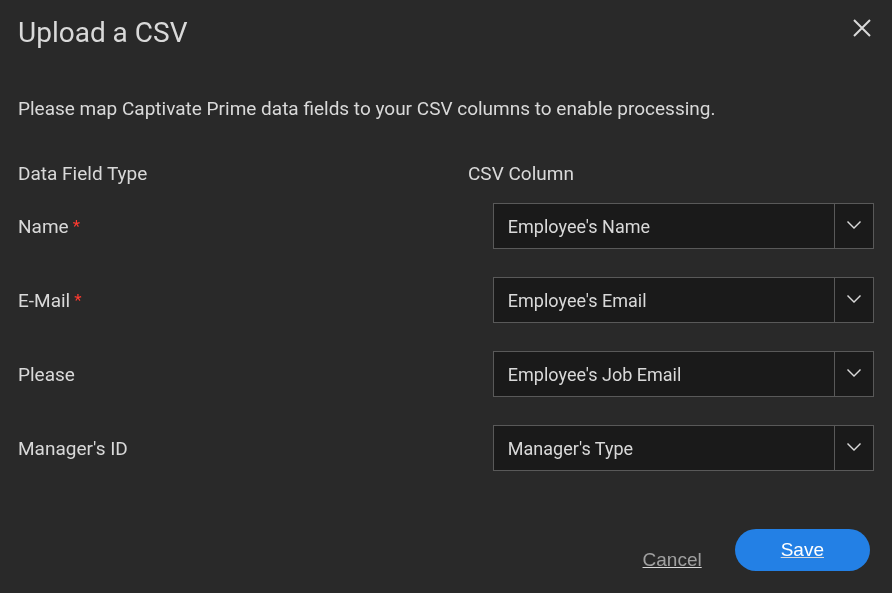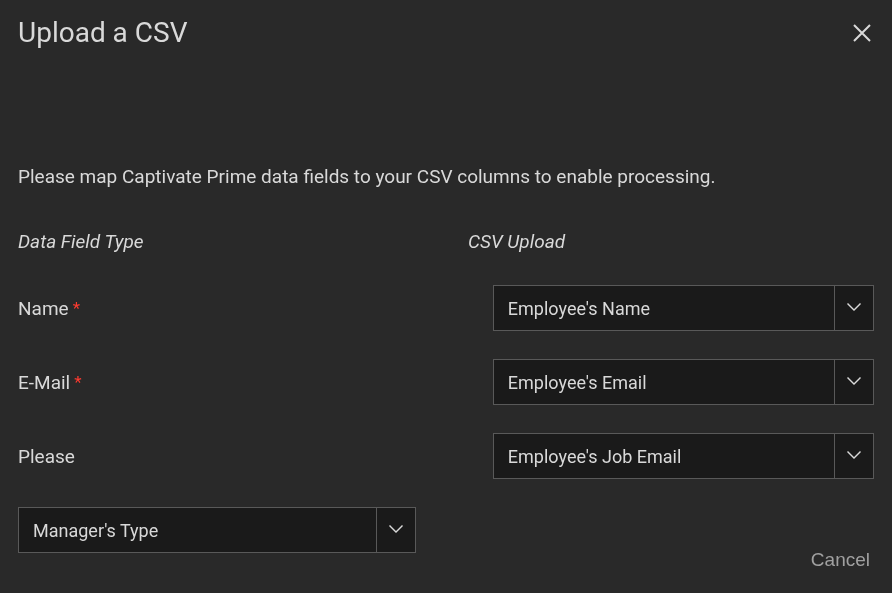--- a/index.html
+++ b/index.html
@@ -13,22 +13,21 @@
       background-color: #292929;
       font-family: -apple-system, BlinkMacSystemFont, "Segoe UI", Roboto, "Helvetica Neue", Arial, sans-serif;
       color: #d9d9d9;
       padding: 16px 18px;
       position: relative;
       overflow: hidden;
     }
     .header {
       display: flex;
       justify-content: space-between;
-      align-items: center;
-      margin-bottom: 116px;
+      margin-bottom: 48px;
     }
     .title {
       font-size: 28px;
       font-weight: 400;
       color: #d9d9d9;
     }
     .close-icon {
       cursor: pointer;
       color: #d9d9d9;
       display: flex;
@@ -43,22 +42,21 @@
       stroke: #d9d9d9;
       stroke-width: 2;
     }
     .instruction {
       font-size: 19px;
       color: #d9d9d9;
       margin-bottom: 42px;
     }
     .column-headers {
       display: flex;
-      margin-bottom: 32px;
-      font-style: italic;
+      margin-bottom: 18px;
     }
     .header-label {
       font-size: 19px;
       color: #d9d9d9;
     }
     .left-col {
       width: 450px;
     }
     .field-row {
       display: flex;
@@ -108,20 +106,21 @@
       height: 10px;
       fill: #d9d9d9;
     }
     .footer {
       position: absolute;
       bottom: 22px;
       right: 22px;
       display: flex;
       align-items: flex-end;
       gap: 33px;
+      text-decoration: underline;
     }
     .cancel-button {
       font-size: 19px;
       color: #a0a0a0;
       cursor: pointer;
       background: none;
       border: none;
     }
     .save-button {
       background-color: #2380e5;
@@ -145,21 +144,21 @@
   </div>
 </div>
 
 <p class="instruction">Please map Captivate Prime data fields to your CSV columns to enable processing.</p>
 
 <div class="column-headers">
   <div class="left-col">
     <span class="header-label">Data Field Type</span>
   </div>
   <div>
-    <span class="header-label">CSV Upload</span>
+    <span class="header-label">CSV Column</span>
   </div>
 </div>
 
 <div class="field-row">
   <div class="field-label-wrap">
     <span class="field-label">Name</span>
     <span class="required">*</span>
   </div>
   <div class="dropdown">
     <div class="dropdown-value">Employee's Name</div>
@@ -194,25 +193,29 @@
     <div class="dropdown-value">Employee's Job Email</div>
     <div class="dropdown-arrow">
       <svg viewBox="0 0 16 10">
           <path d="M1 1 L8 8 L15 1 L14 0 L8 6 L2 0 Z"></path>
         </svg>
     </div>
   </div>
 </div>
 
 <div class="field-row">
+  <div class="field-label-wrap">
+    <span class="field-label">Manager's ID</span>
+  </div>
   <div class="dropdown">
     <div class="dropdown-value">Manager's Type</div>
     <div class="dropdown-arrow">
       <svg viewBox="0 0 16 10">
           <path d="M1 1 L8 8 L15 1 L14 0 L8 6 L2 0 Z"></path>
         </svg>
     </div>
   </div>
 </div>
 
 <div class="footer">
   <button class="cancel-button">Cancel</button>
+  <button class="save-button">Save</button>
 </div>
 
 </body></html>

